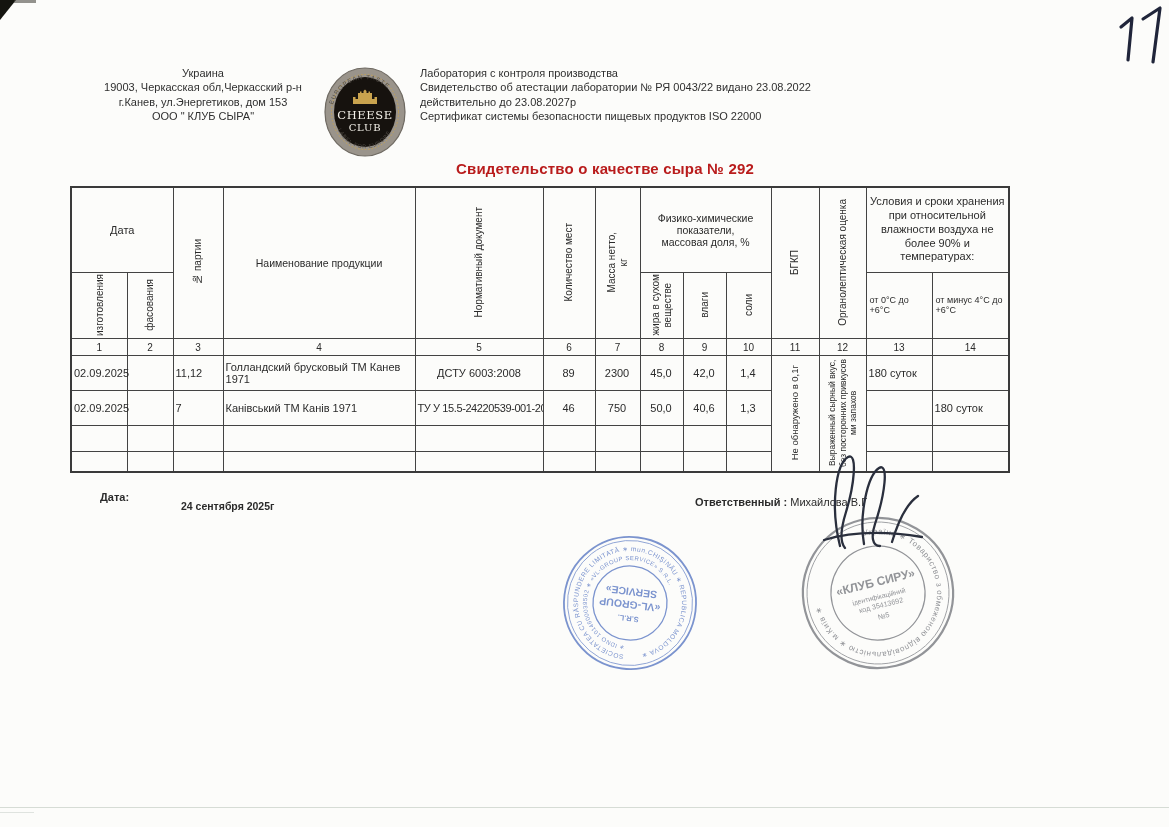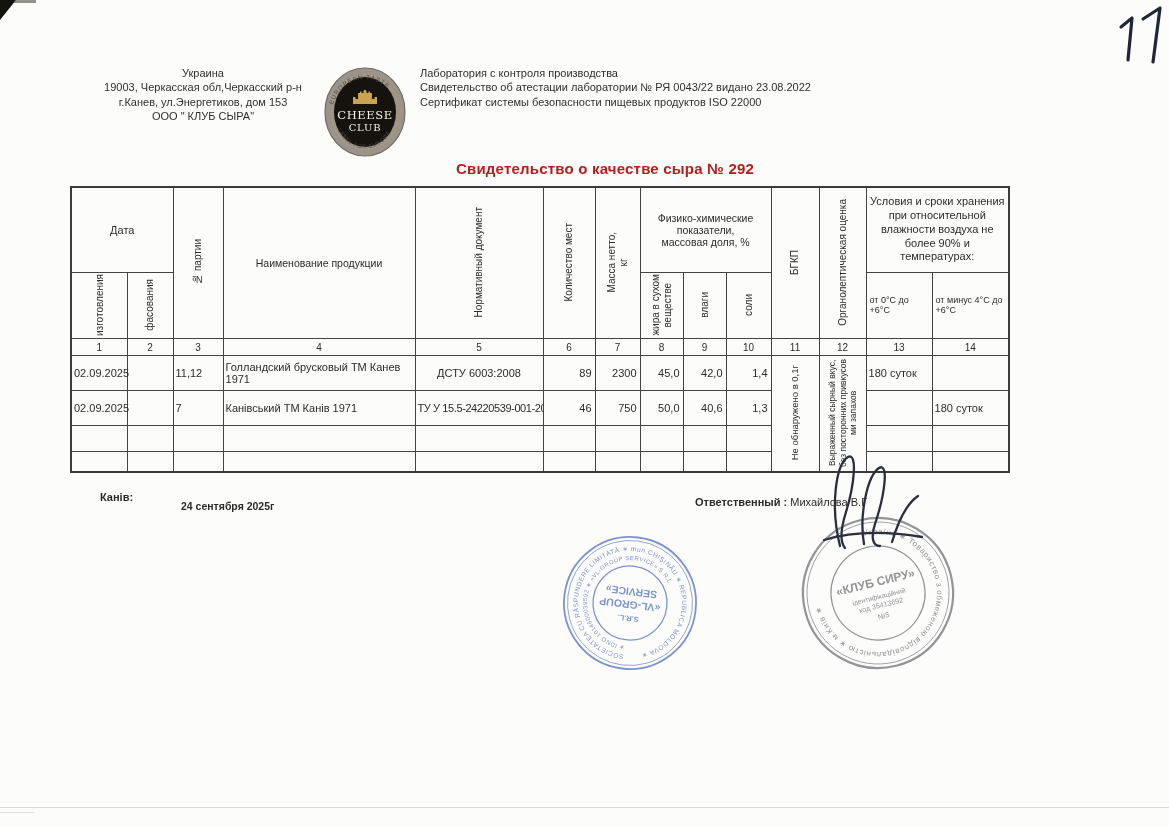--- a/index.html
+++ b/index.html
@@ -15,21 +15,21 @@
   
   table.cert{border-collapse:collapse;table-layout:fixed;width:938px;font-size:10.5px;color:#2b2b2b;}
   table.cert{border:2px solid #3a3a3a;}
   .cert td{border:1px solid #434343;padding:1px 2px;vertical-align:middle;text-align:center;}
   .cert .pre{white-space:pre-line;}
   .cert td.vert span{writing-mode:vertical-rl;transform:rotate(180deg);display:inline-block;
                      white-space:pre-line;line-height:1.15;font-size:10px;}
   .cert td.num{font-size:10px;padding:0;}
   .cert tr.data td{font-size:11px;}
   .cert .al{text-align:left;margin-left:30px;}
-  .cert .ar{text-align:right;padding-right:3px;}
+  .cert .ar{padding-right:3px;}
   .cert .doccell{font-size:9.5px;letter-spacing:-0.4px;white-space:nowrap;overflow:hidden;}
   .cert .storage-head{font-size:11px;line-height:1.25;}
   .cert .storage-sub{font-size:9px;text-align:left;padding-left:3px;line-height:1.2;}
   .cert td.bgkp span{font-size:9.5px;}
   .cert td.organo span{font-size:8.5px;line-height:1.25;}
   .cert .prodcell{font-size:10.5px;}
 
   
   .f-date-label{left:100px;top:491px;font-size:11px;font-weight:bold;}
   .f-date-value{left:181px;top:492px;font-size:10.5px;font-weight:bold;margin-top:8px;}
@@ -80,20 +80,21 @@
     <g transform="translate(29,21)">
       <path d="M 0,16 L 0,9 L 2.5,9 L 2.5,11 L 5,11 L 5,5 L 7,5 L 7,3.5 L 8.5,3.5 L 8.5,5 L 10.5,5 L 10.5,3 L 12,1.5 L 13.5,3 L 13.5,5 L 15.5,5 L 15.5,3.5 L 17,3.5 L 17,5 L 19,5 L 19,11 L 21.5,11 L 21.5,9 L 24,9 L 24,16 Z" fill="#c9a34e"></path>
     </g>
     <text x="41" y="52" text-anchor="middle" font-family="DejaVu Serif, serif" font-size="11.5" letter-spacing="0.6" fill="#f5f2ea">CHEESE</text>
     <text x="41" y="64" text-anchor="middle" font-family="DejaVu Serif, serif" font-size="10" letter-spacing="0.8" fill="#f5f2ea">CLUB</text>
   </svg>
 
   <div class="abs hdr-lab">
     <div>Лаборатория с контроля производства</div>
     <div>Свидетельство об атестации лаборатории № РЯ 0043/22 видано 23.08.2022</div>
+    <div>действительно до 23.08.2027р</div>
     <div>Сертификат  системы безопасности пищевых продуктов ISO 22000</div>
   </div>
 
   <div class="abs doc-title">Свидетельство о качестве  сыра № 292</div>
 
   <table class="cert abs" style="left:70px;top:186px">
     <colgroup>
       <col style="width:56px">
         <col style="width:46px">
         <col style="width:50px">
@@ -207,21 +208,21 @@
       <td></td>
       <td></td>
       <td></td>
       <td></td>
       <td></td>
       <td></td>
     </tr>
   </tbody>
     </table>
 
-  <div class="abs f-date-label">Канів:</div>
+  <div class="abs f-date-label">Дата:</div>
   <div class="abs f-date-value">24 сентября 2025г</div>
   <div class="abs f-resp">
     <b>Ответственный :</b><span> Михайлова В.Г</span>
   </div>
 
   <svg class="abs" style="left:545px;top:518px" width="170" height="170" viewBox="0 0 170 170">
     <g transform="rotate(187 85 85)" opacity="0.72">
       <circle cx="85" cy="85" r="66" fill="none" stroke="#4a6cbe" stroke-width="1.8"></circle>
       <circle cx="85" cy="85" r="62.5" fill="none" stroke="#4a6cbe" stroke-width="0.8"></circle>
       <circle cx="85" cy="85" r="37" fill="none" stroke="#4a6cbe" stroke-width="1.3"></circle>

